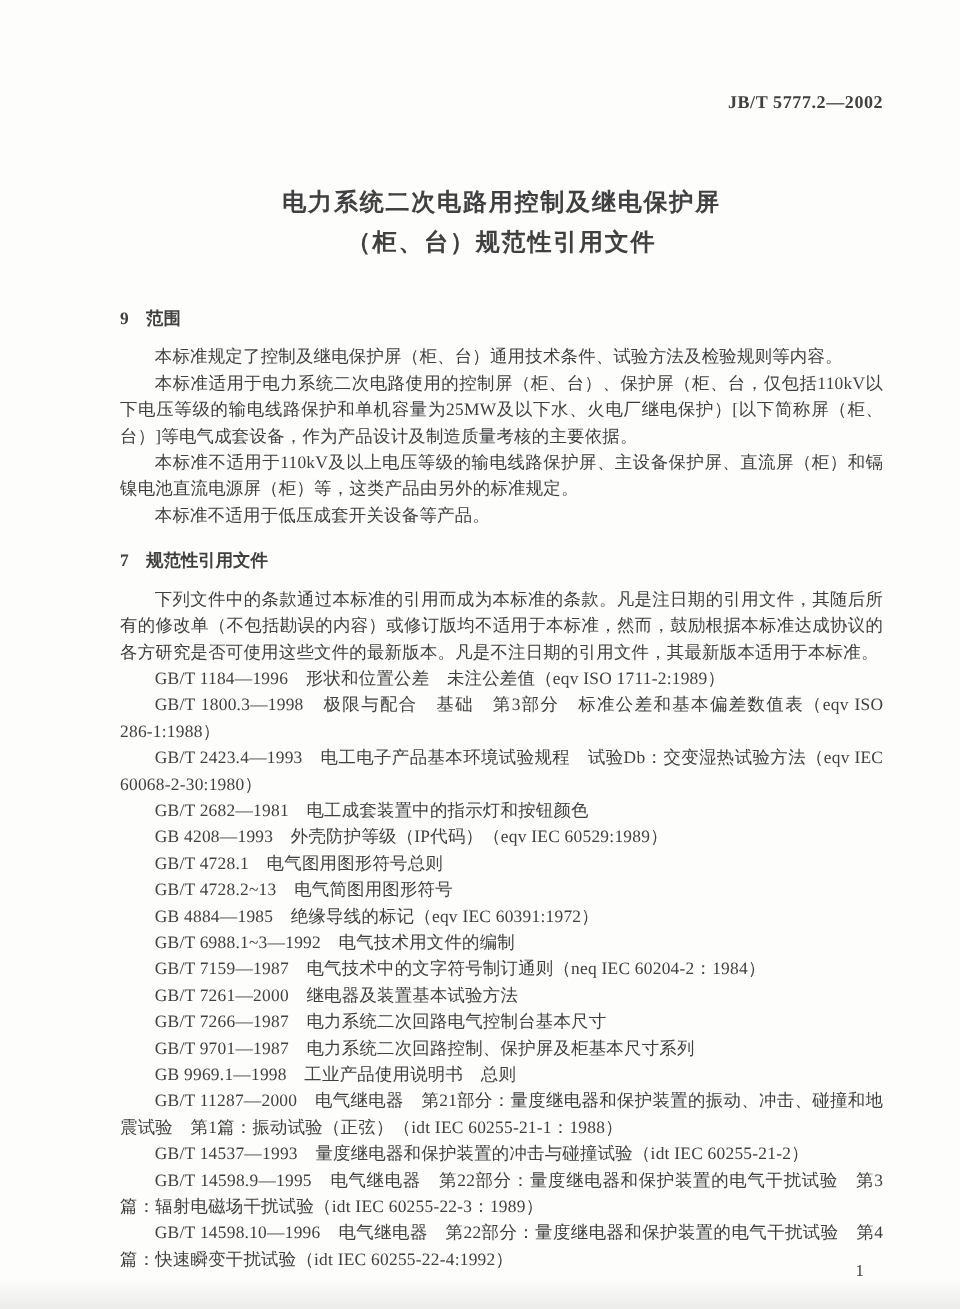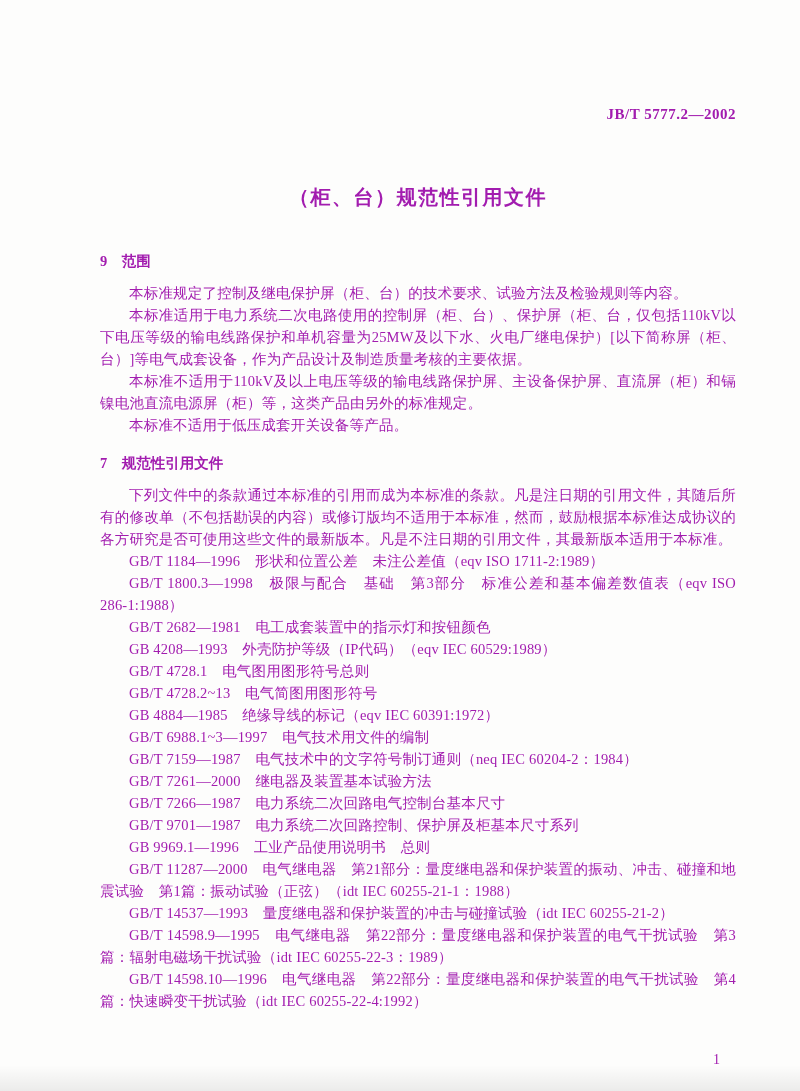--- a/index.html
+++ b/index.html
@@ -7,23 +7,23 @@
     padding: 0;
     background: #e9e9e9;
   }
   .scan {
     position: relative;
     width: 800px;
     height: 1091px;
     margin: 0 auto;
     background: #fdfdfc;
     box-sizing: border-box;
-    padding: 106px 64px 0 100px;
+    padding: 78px 64px 0 100px;
     font-family: "Liberation Serif", "DejaVu Serif", serif;
-    color: #a21caf;
+    color: #404040;
     overflow: hidden;
   }
   
   .scan::after {
     content: "";
     position: absolute;
     left: 0; right: 0; bottom: 0;
     height: 26px;
     background: linear-gradient(to bottom, rgba(0,0,0,0), rgba(0,0,0,0.07));
     pointer-events: none;
@@ -69,47 +69,49 @@
 </head>
 <body>
 
 <div class="scan">
 
   <div class="doc-header">
     <span>JB/T 5777.2—2002</span>
   </div>
 
   <div class="doc-title">
+    <div>电力系统二次电路用控制及继电保护屏</div>
     <div>（柜、台）规范性引用文件</div>
   </div>
 
   <section class="doc-section sec-scope">
     <h2 class="sec-heading">9　范围</h2>
-    <p class="para">本标准规定了控制及继电保护屏（柜、台）的技术要求、试验方法及检验规则等内容。</p>
+    <p class="para">本标准规定了控制及继电保护屏（柜、台）通用技术条件、试验方法及检验规则等内容。</p>
     <p class="para">本标准适用于电力系统二次电路使用的控制屏（柜、台）、保护屏（柜、台，仅包括110kV以下电压等级的输电线路保护和单机容量为25MW及以下水、火电厂继电保护）[以下简称屏（柜、台）]等电气成套设备，作为产品设计及制造质量考核的主要依据。</p>
     <p class="para">本标准不适用于110kV及以上电压等级的输电线路保护屏、主设备保护屏、直流屏（柜）和镉镍电池直流电源屏（柜）等，这类产品由另外的标准规定。</p>
     <p class="para">本标准不适用于低压成套开关设备等产品。</p>
   </section>
 
   <section class="doc-section sec-refs">
     <h2 class="sec-heading">7　规范性引用文件</h2>
     <p class="para">下列文件中的条款通过本标准的引用而成为本标准的条款。凡是注日期的引用文件，其随后所有的修改单（不包括勘误的内容）或修订版均不适用于本标准，然而，鼓励根据本标准达成协议的各方研究是否可使用这些文件的最新版本。凡是不注日期的引用文件，其最新版本适用于本标准。</p>
     <p class="para">GB/T 1184—1996　形状和位置公差　未注公差值（eqv ISO 1711-2:1989）</p>
     <p class="para">GB/T 1800.3—1998　极限与配合　基础　第3部分　标准公差和基本偏差数值表（eqv ISO 286-1:1988）</p>
+    <p class="para">GB/T 2423.4—1993　电工电子产品基本环境试验规程　试验Db：交变湿热试验方法（eqv IEC 60068-2-30:1980）</p>
     <p class="para">GB/T 2682—1981　电工成套装置中的指示灯和按钮颜色</p>
     <p class="para">GB 4208—1993　外壳防护等级（IP代码）（eqv IEC 60529:1989）</p>
     <p class="para">GB/T 4728.1　电气图用图形符号总则</p>
     <p class="para">GB/T 4728.2~13　电气简图用图形符号</p>
     <p class="para">GB 4884—1985　绝缘导线的标记（eqv IEC 60391:1972）</p>
-    <p class="para">GB/T 6988.1~3—1997　电气技术用文件的编制</p>
+    <p class="para">GB/T 6988.1~3—1992　电气技术用文件的编制</p>
     <p class="para">GB/T 7159—1987　电气技术中的文字符号制订通则（neq IEC 60204-2：1984）</p>
     <p class="para">GB/T 7261—2000　继电器及装置基本试验方法</p>
     <p class="para">GB/T 7266—1987　电力系统二次回路电气控制台基本尺寸</p>
     <p class="para">GB/T 9701—1987　电力系统二次回路控制、保护屏及柜基本尺寸系列</p>
-    <p class="para">GB 9969.1—1996　工业产品使用说明书　总则</p>
+    <p class="para">GB 9969.1—1998　工业产品使用说明书　总则</p>
     <p class="para">GB/T 11287—2000　电气继电器　第21部分：量度继电器和保护装置的振动、冲击、碰撞和地震试验　第1篇：振动试验（正弦）（idt IEC 60255-21-1：1988）</p>
     <p class="para">GB/T 14537—1993　量度继电器和保护装置的冲击与碰撞试验（idt IEC 60255-21-2）</p>
     <p class="para">GB/T 14598.9—1995　电气继电器　第22部分：量度继电器和保护装置的电气干扰试验　第3篇：辐射电磁场干扰试验（idt IEC 60255-22-3：1989）</p>
     <p class="para">GB/T 14598.10—1996　电气继电器　第22部分：量度继电器和保护装置的电气干扰试验　第4篇：快速瞬变干扰试验（idt IEC 60255-22-4:1992）</p>
   </section>
 
   <div class="page-number">1</div>
 
 </div>
 

